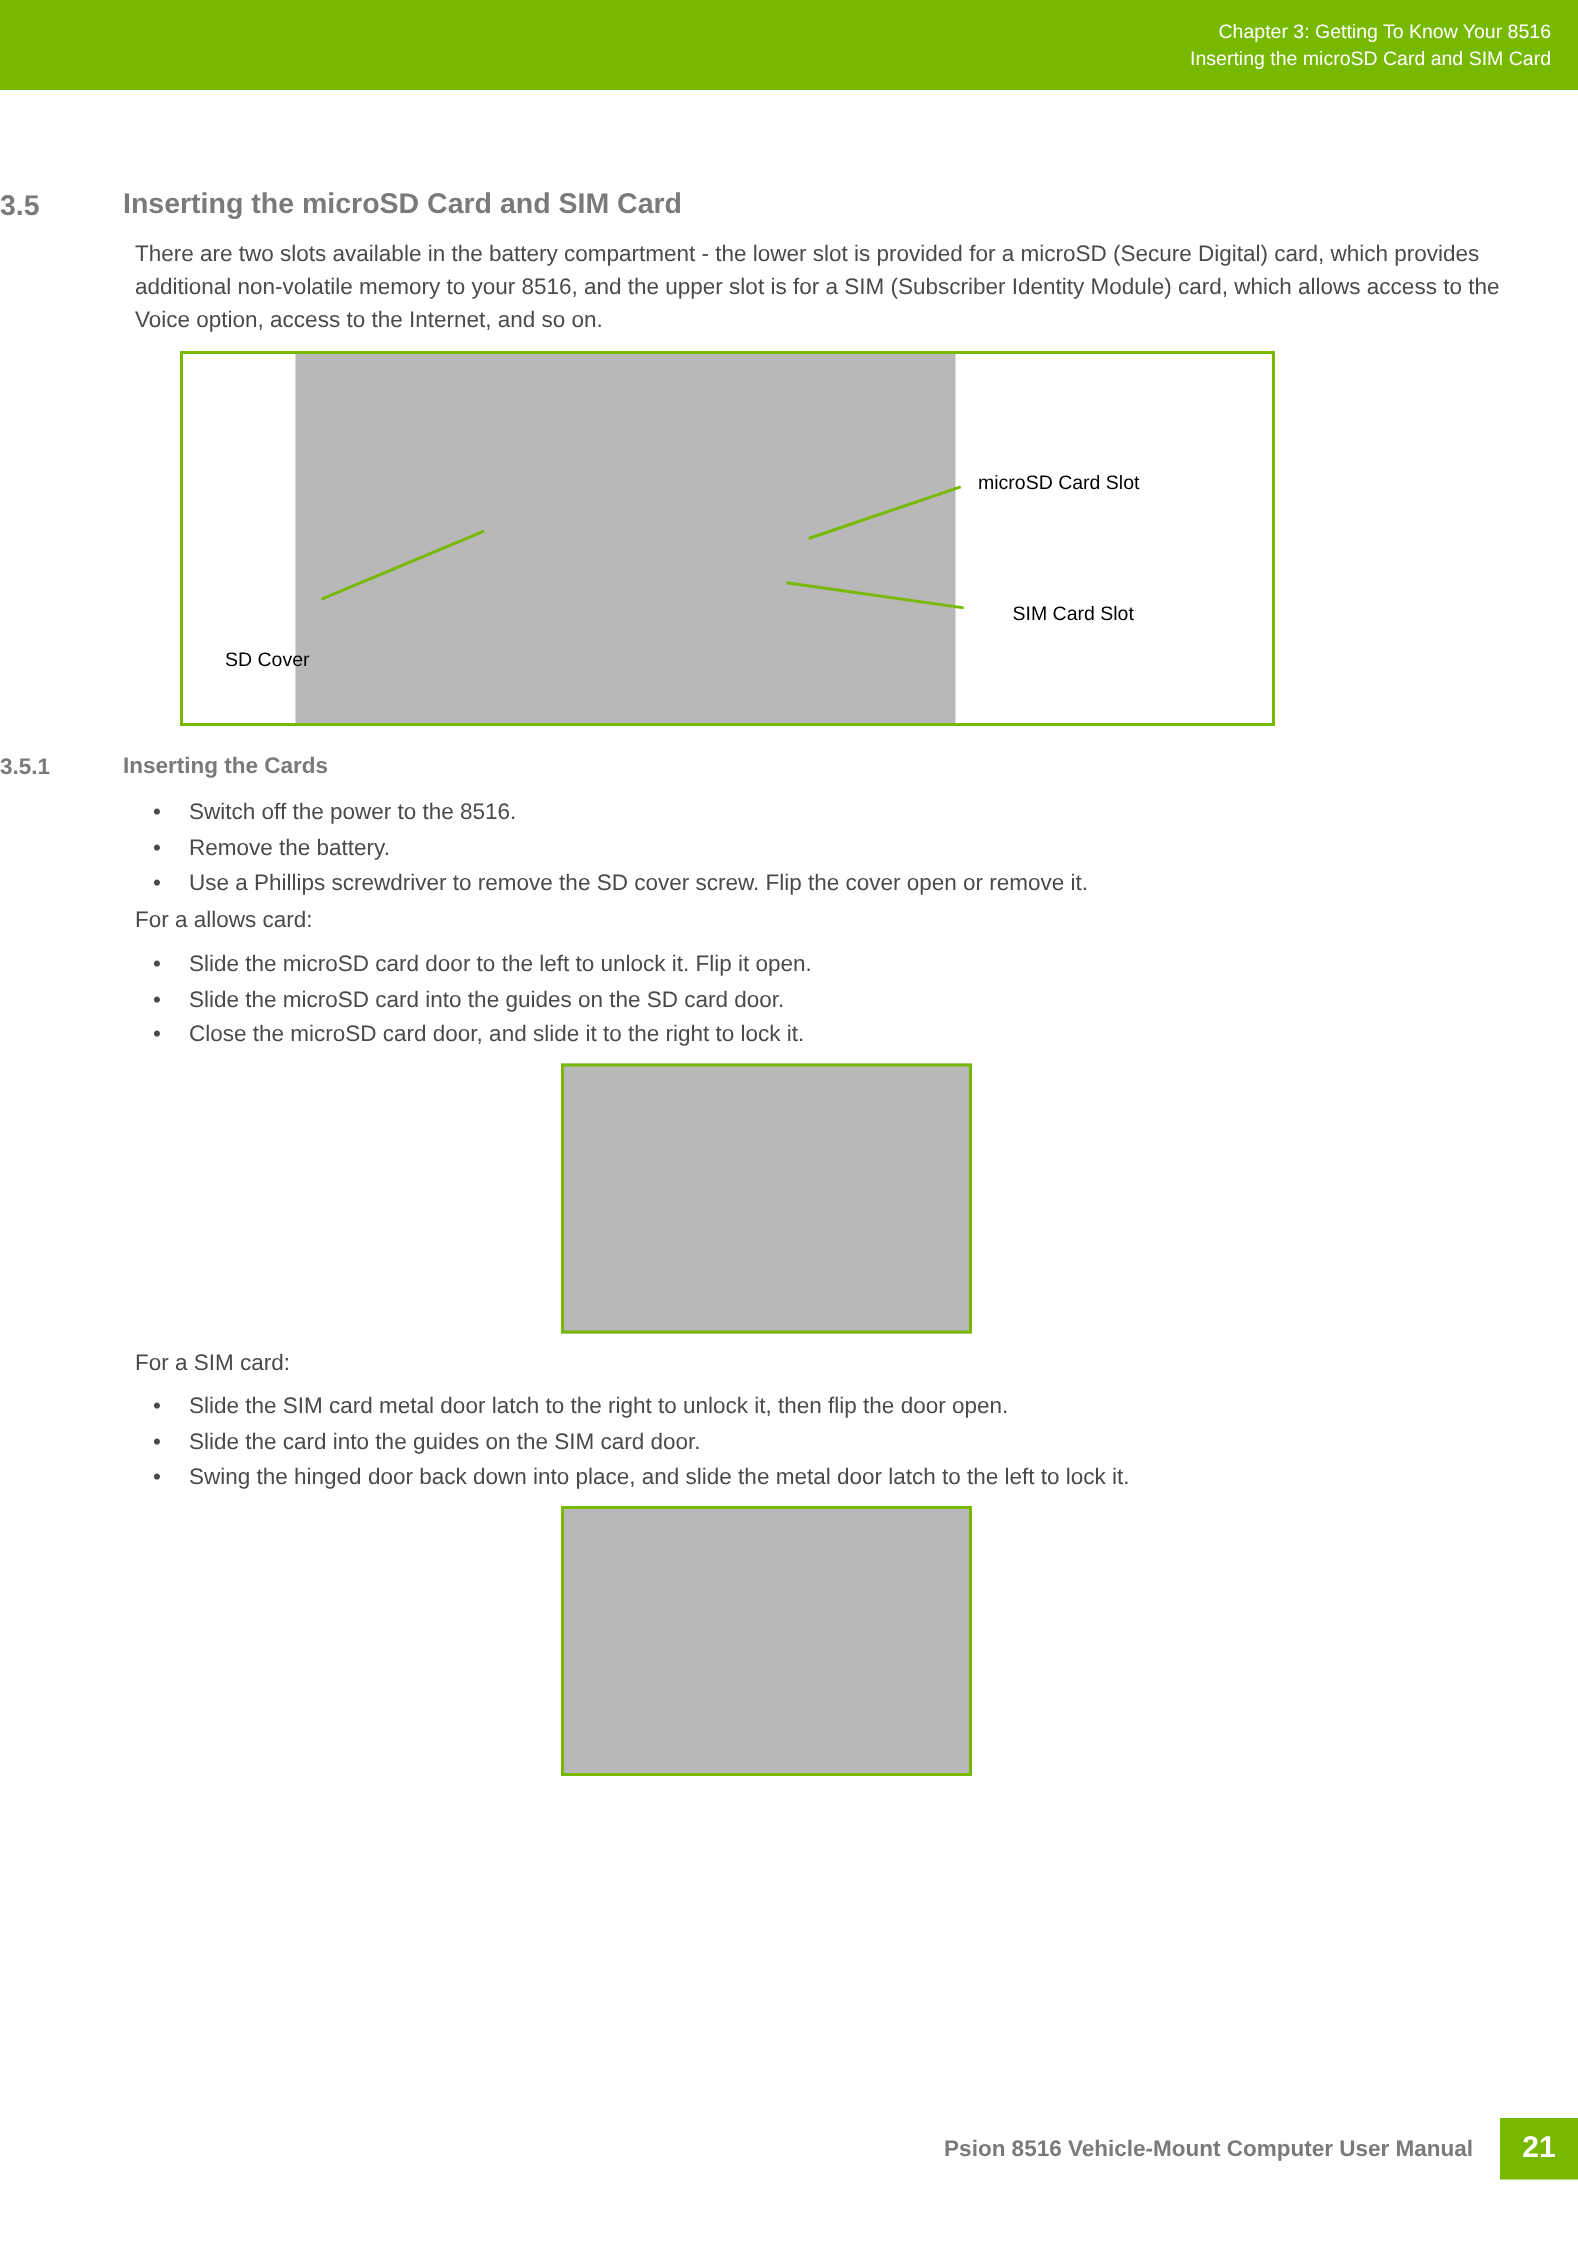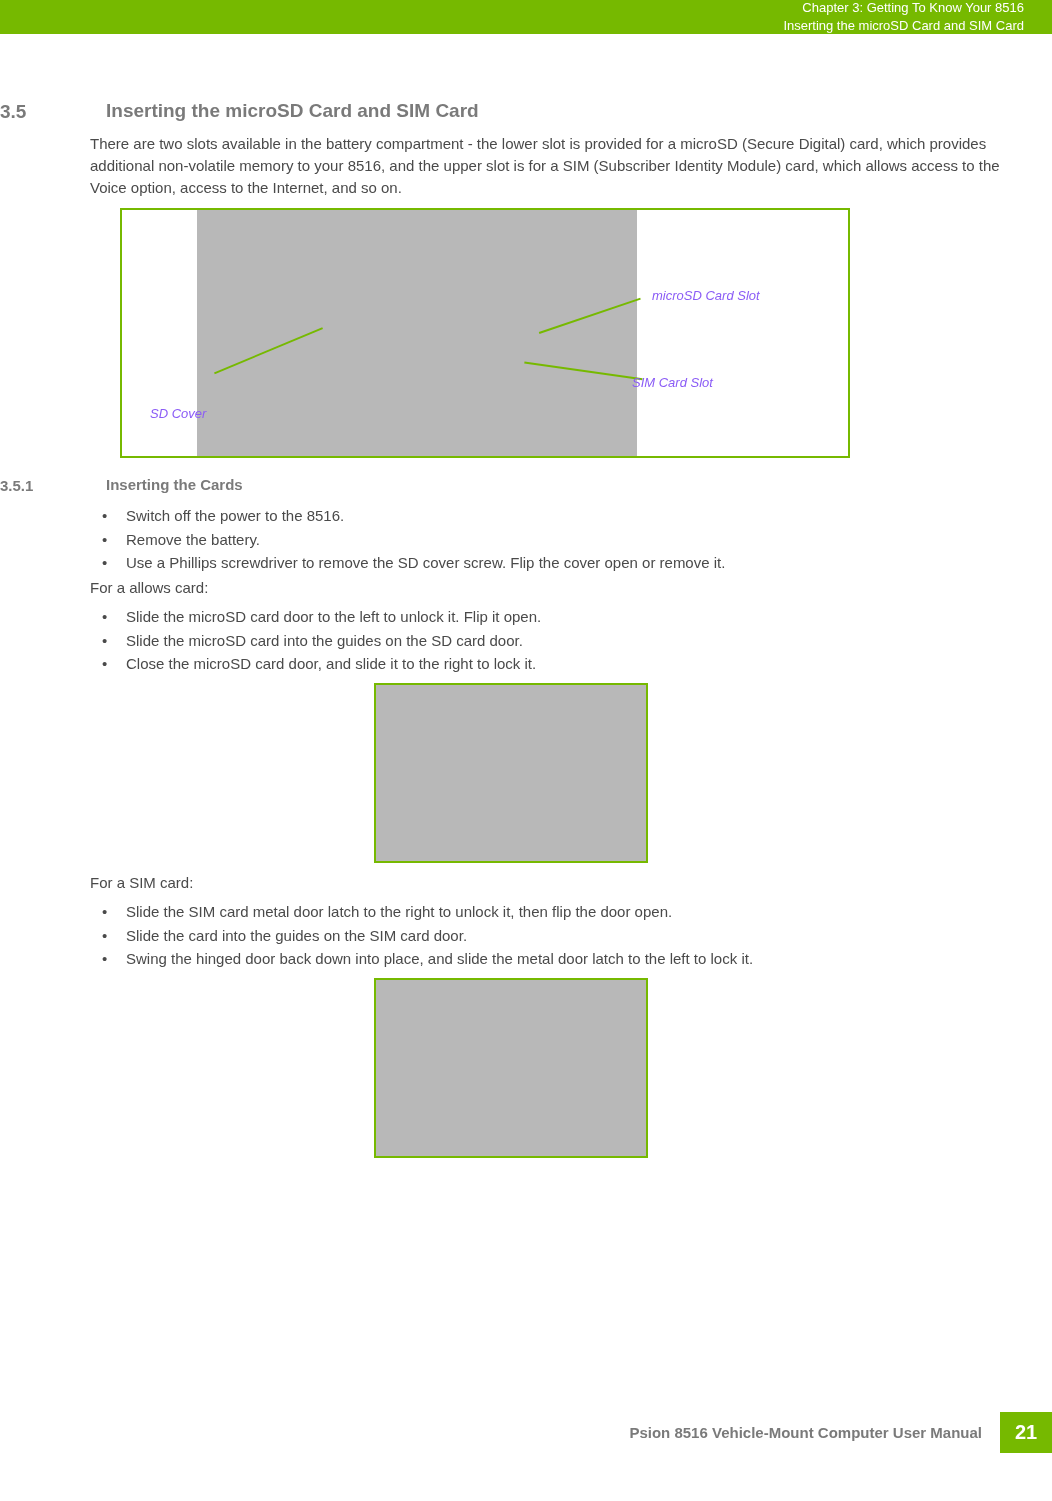--- a/index.html
+++ b/index.html
@@ -8,45 +8,45 @@
     font-size: 15px;
     color: #4a4a4a;
     background: #fff;
     width: 1052px;
     height: 1501px;
     position: relative;
   }
   .header-bar {
     background: #76b900;
     color: #fff;
-    height: 34px;
+    height: 60px;
     display: flex;
     justify-content: flex-end;
     align-items: center;
-    padding-right: 28px;
+    padding-right: 18px;
     font-size: 13px;
     line-height: 1.4;
   }
   .header-bar .inner { text-align: right; }
   .content {
     padding: 40px 30px 0 0;
   }
   .body-text {
     margin-left: 90px;
     margin-right: 20px;
     line-height: 1.45;
     color: #4a4a4a;
   }
   .section-row {
     display: flex;
     margin-top: 26px;
     margin-bottom: 10px;
   }
   .section-num {
-    width: 106px;
+    width: 82px;
     font-weight: bold;
     color: #7a7a7a;
     font-size: 19px;
     padding-top: 1px;
   }
   .section-title {
     font-weight: bold;
     color: #7a7a7a;
     font-size: 19px;
   }
@@ -62,23 +62,22 @@
   }
   .figure-main .gray1 {
     position: absolute;
     left: 75px; top: 0;
     width: 440px; height: 246px;
     background: #b8b8b8;
   }
   .figure-main .label {
     position: absolute;
     font-size: 13px;
-    color: #8b5cf6;
+    color: #000000;
     white-space: nowrap;
-    font-style: italic;
   }
   .figure-main svg {
     position: absolute;
     left: 0; top: 0;
     width: 100%; height: 100%;
     pointer-events: none;
   }
   .bullet-block {
     margin-left: 90px;
     margin-right: 20px;
@@ -159,21 +158,21 @@
 
   <div class="figure-main">
     <div class="gray1"></div>
     <svg viewBox="0 0 730 250">
       <line x1="90" y1="166" x2="200" y2="120" stroke="#76b900" stroke-width="2"></line>
       <line x1="420" y1="125" x2="523" y2="90" stroke="#76b900" stroke-width="2"></line>
       <line x1="405" y1="155" x2="525" y2="172" stroke="#76b900" stroke-width="2"></line>
     </svg>
     <div class="label" style="left:28px; top:160px;margin-top:36px;">SD Cover</div>
     <div class="label" style="left:530px; top:78px;">microSD Card Slot</div>
-    <div class="label" style="left:510px; top:165px;">SIM Card Slot</div>
+    <div class="label" style="left:553px; top:165px;">SIM Card Slot</div>
   </div>
 
   <div class="section-row" style="margin-top:18px;">
     <div class="section-num sub-num">3.5.1</div>
     <div class="section-title sub-title">Inserting the Cards</div>
   </div>
 
   <div class="bullet-block">
     <div class="bullet-row">
         <div class="dot">•</div>

